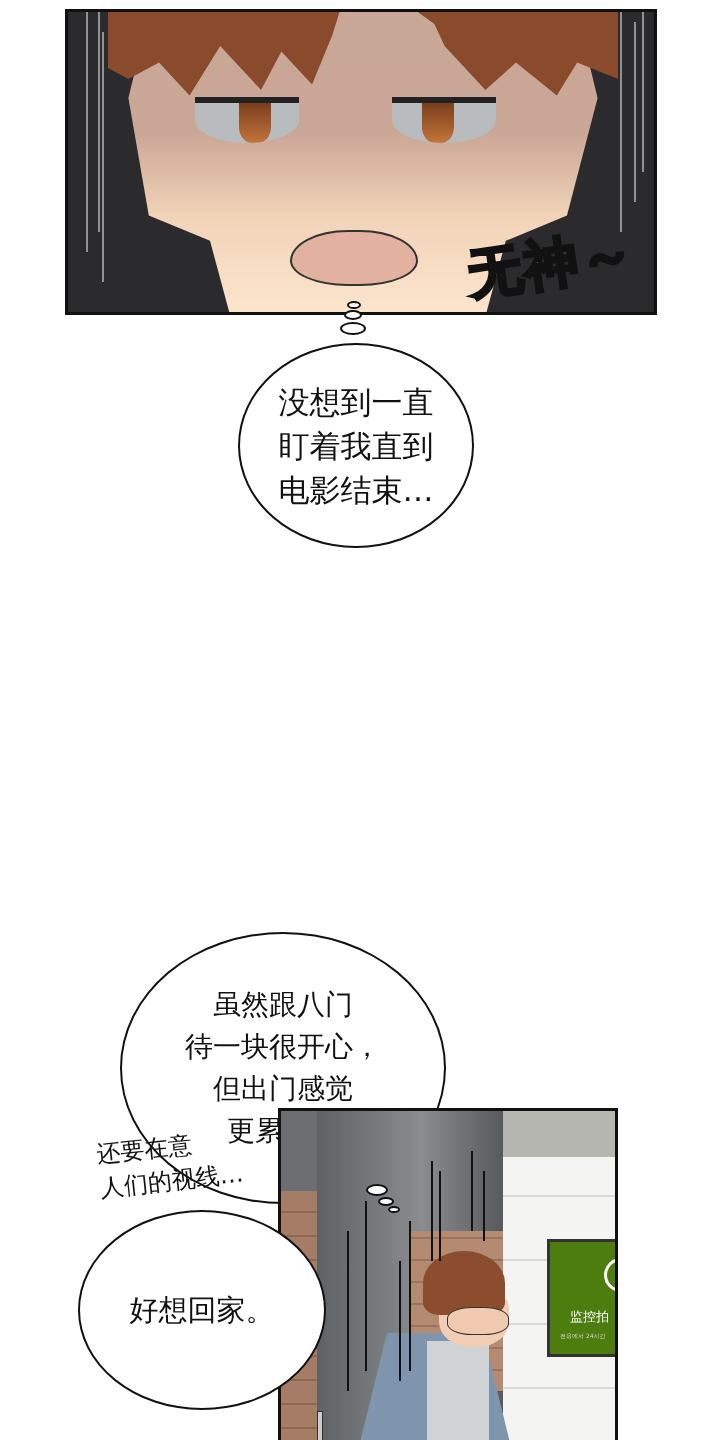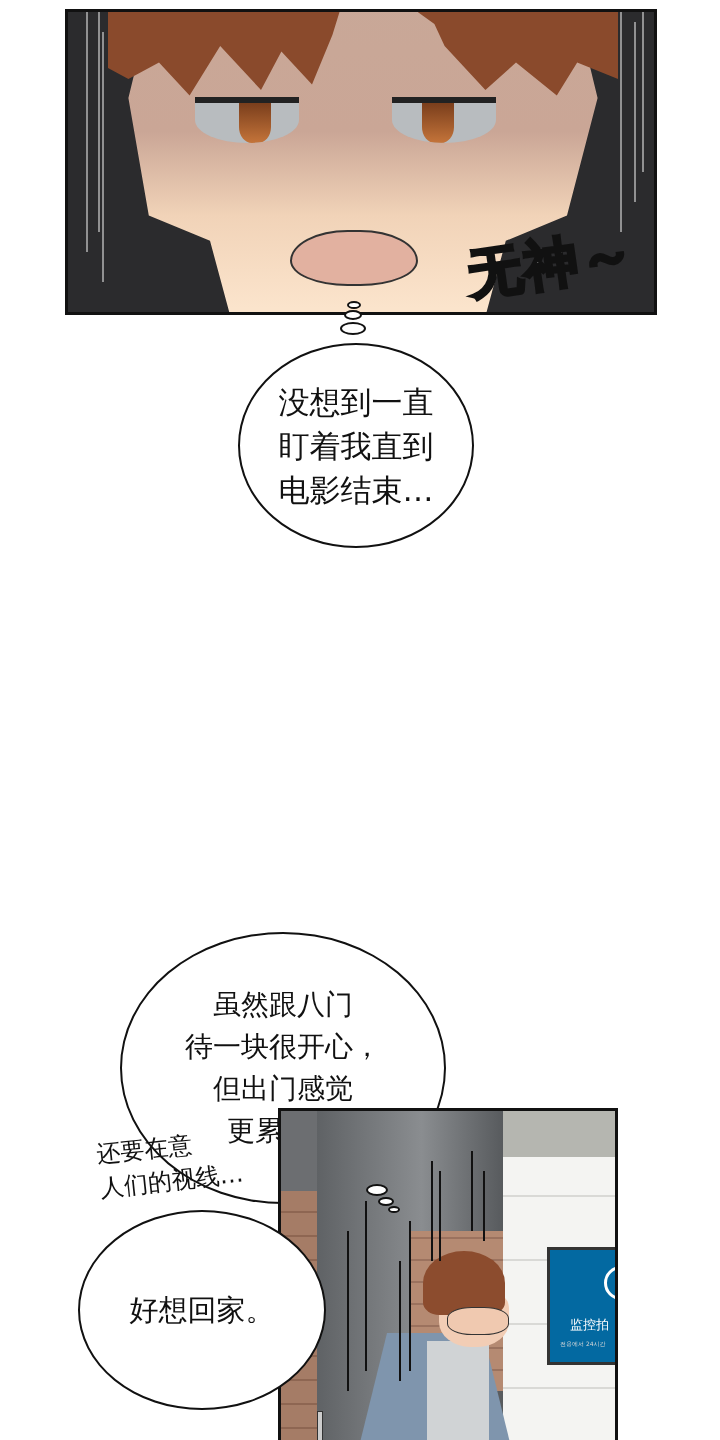--- a/index.html
+++ b/index.html
@@ -59,21 +59,21 @@
   }
   .brick { position: absolute; left: 0; top: 80px; width: 36px; height: 260px;
     background: repeating-linear-gradient(0deg, #a57c66 0 22px, #8e6652 22px 24px); }
   .dark-wall { position: absolute; left: 36px; top: 0; width: 190px; height: 340px;
     background: linear-gradient(90deg, #5f6265, #8a8d90 55%, #55585b); }
   .brick2 { position: absolute; left: 130px; top: 120px; width: 100px; height: 160px;
     background: repeating-linear-gradient(0deg, #b58a72 0 20px, #9b725e 20px 22px); }
   .white-wall { position: absolute; left: 222px; top: 0; width: 118px; height: 340px;
     background: repeating-linear-gradient(0deg, #f4f4f2 0 62px, #d9d9d6 62px 64px); }
   .white-wall-top { position: absolute; left: 222px; top: 0; width: 118px; height: 46px; background: #b5b6b0; }
-  .sign { position: absolute; left: 266px; top: 136px; width: 80px; height: 118px; background: #0369a1; border: 3px solid #333; }
+  .sign { position: absolute; left: 266px; top: 128px; width: 80px; height: 118px; background: #4d7c0f; border: 3px solid #333; }
   .sign-circle { position: absolute; left: 54px; top: 16px; width: 34px; height: 34px; border: 3px solid #fff; border-radius: 50%; }
   .sign-label { position: absolute; left: 20px; top: 66px; font-size: 13px; color: #fff; white-space: nowrap; }
   .sign-small { position: absolute; left: 10px; top: 90px; font-size: 6px; color: #d8d8d8; white-space: nowrap; }
   .person-hair { position: absolute; left: 142px; top: 140px; width: 82px; height: 64px; background: #8c4c2e; border-radius: 50% 50% 20% 20%; }
   .person-face { position: absolute; left: 158px; top: 180px; width: 70px; height: 56px; background: #f2cdb5; border-radius: 30% 30% 45% 45%; }
   .person-arm { position: absolute; left: 166px; top: 196px; width: 62px; height: 28px; background: #f0c9b0; border: 1.5px solid #333; border-radius: 40%; }
   .jacket { position: absolute; left: 74px; top: 222px; width: 160px; height: 130px; background: #7f95ad; clip-path: polygon(20% 0, 80% 0, 100% 100%, 0 100%); }
   .sweater { position: absolute; left: 146px; top: 230px; width: 62px; height: 120px; background: #d0d3d5; }
   .rain { position: absolute; width: 2px; background: #111; }
   .pole { position: absolute; left: 36px; top: 300px; width: 6px; height: 40px; background: #ccc; border: 1px solid #333; }

